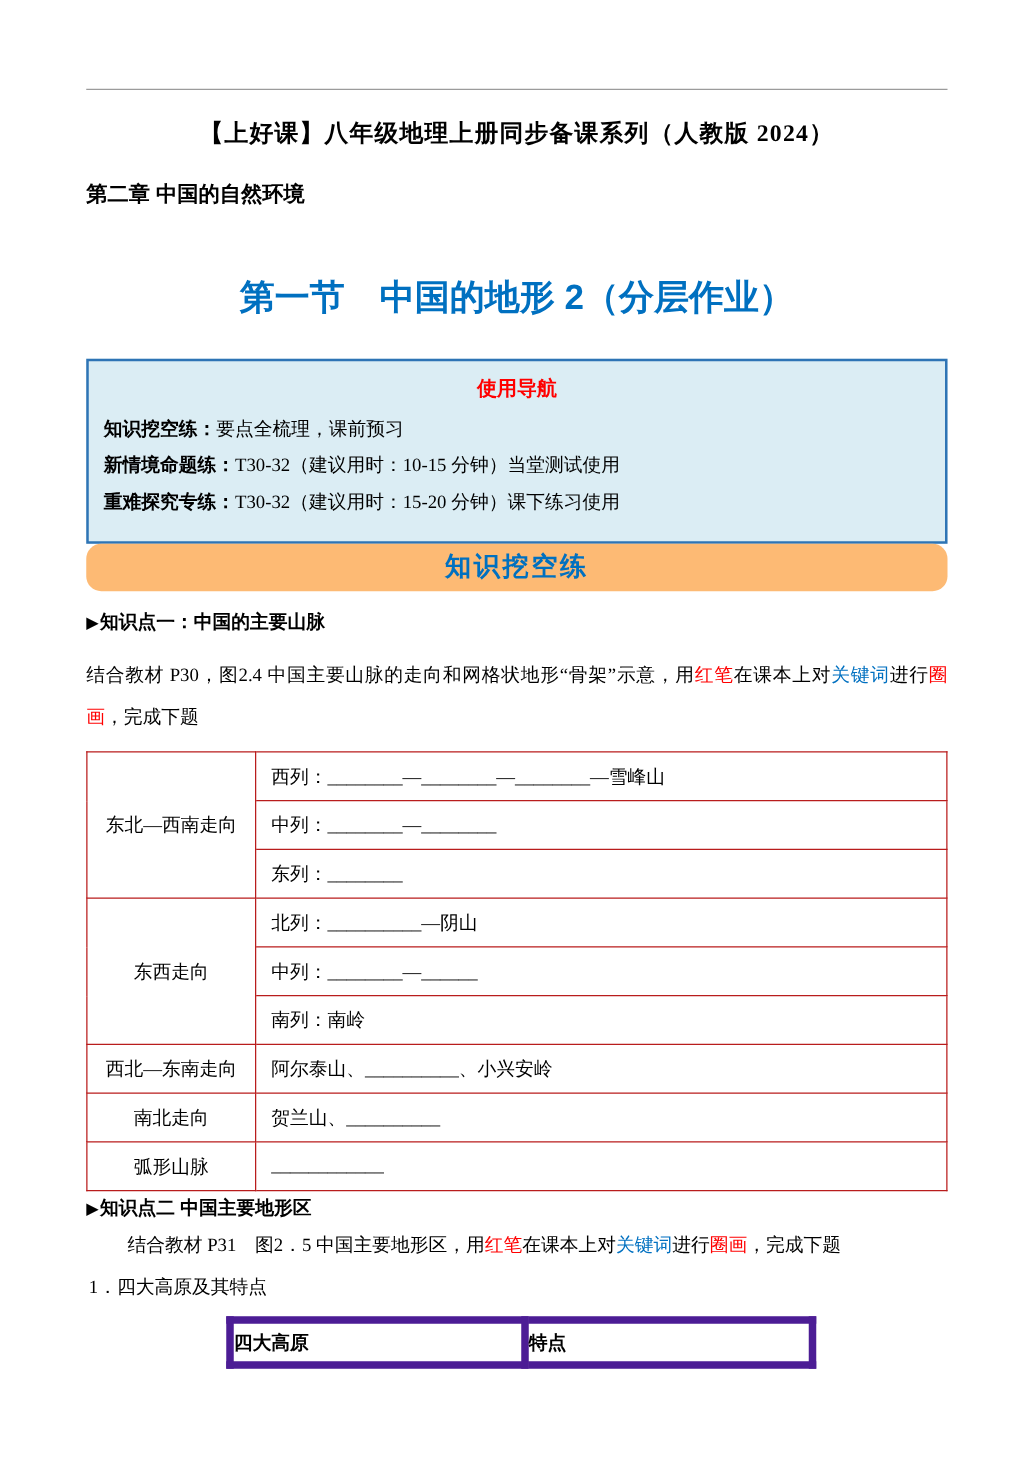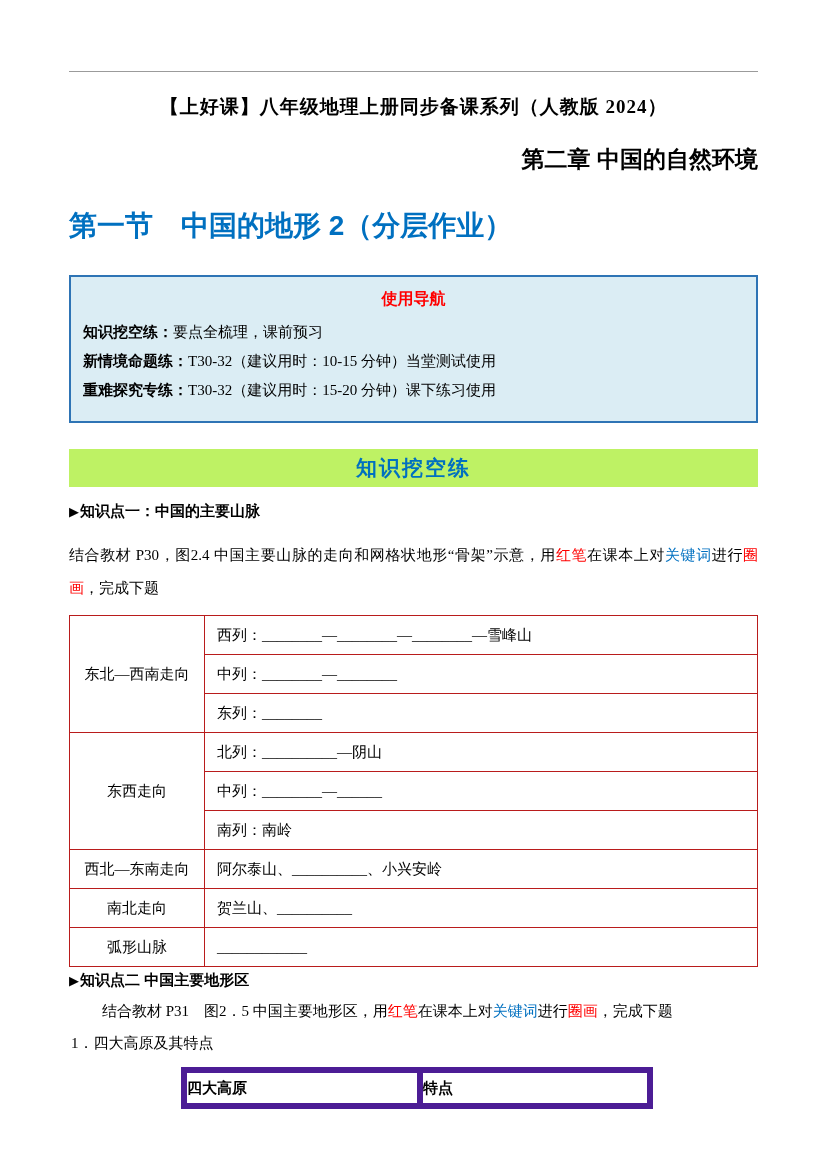--- a/index.html
+++ b/index.html
@@ -22,27 +22,28 @@
   }
   .series {
     margin-top: 22px;
     text-align: center;
     font-weight: bold;
     font-size: 19px;
     letter-spacing: 1px;
   }
   .chapter {
     margin-top: 24px;
-    text-align: right;
-    font-size: 23px;
+    text-align: left;
+    font-size: 17px;
     font-weight: bold;
     font-family: "Liberation Sans", "DejaVu Sans", sans-serif;
   }
   .section-title {
-    margin-top: 32px;
+    margin-top: 52px;
+    text-align: center;
     font-size: 28px;
     font-weight: bold;
     color: #0070C0;
     font-family: "Liberation Sans", "DejaVu Sans", sans-serif;
   }
   .nav-box {
     margin-top: 30px;
     border: 2px solid #2E74B5;
     background: #DBEDF4;
     padding: 8px 12px 16px 12px;
@@ -53,25 +54,25 @@
     font-weight: bold;
     font-size: 16px;
     margin: 4px 0 8px 0;
   }
   .nav-line {
     font-size: 15px;
     line-height: 29px;
   }
   .nav-label { font-weight: bold; }
   .banner {
-    margin-top: 26px;
-    background: #bef264;
+    background: #fdba74;
     height: 38px;
     line-height: 38px;
     text-align: center;
+    border-radius: 12px;
   }
   .banner span {
     color: #0070C0;
     font-weight: bold;
     font-size: 21px;
     letter-spacing: 2px;
     font-family: "Liberation Sans", "DejaVu Sans", sans-serif;
   }
   .kp-heading {
     margin-top: 15px;

